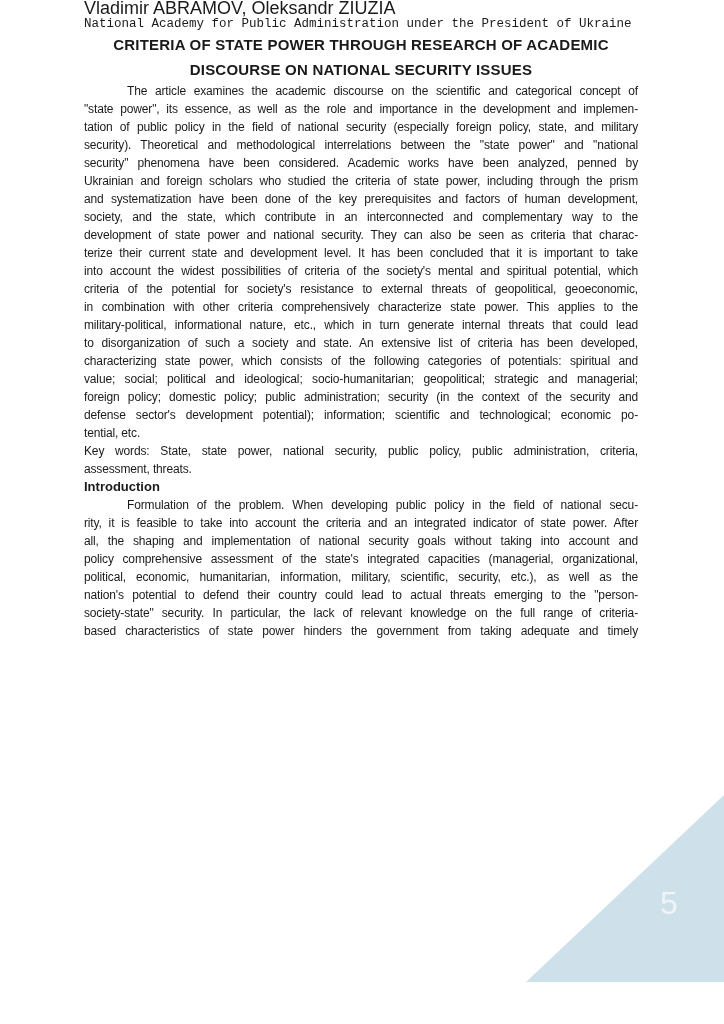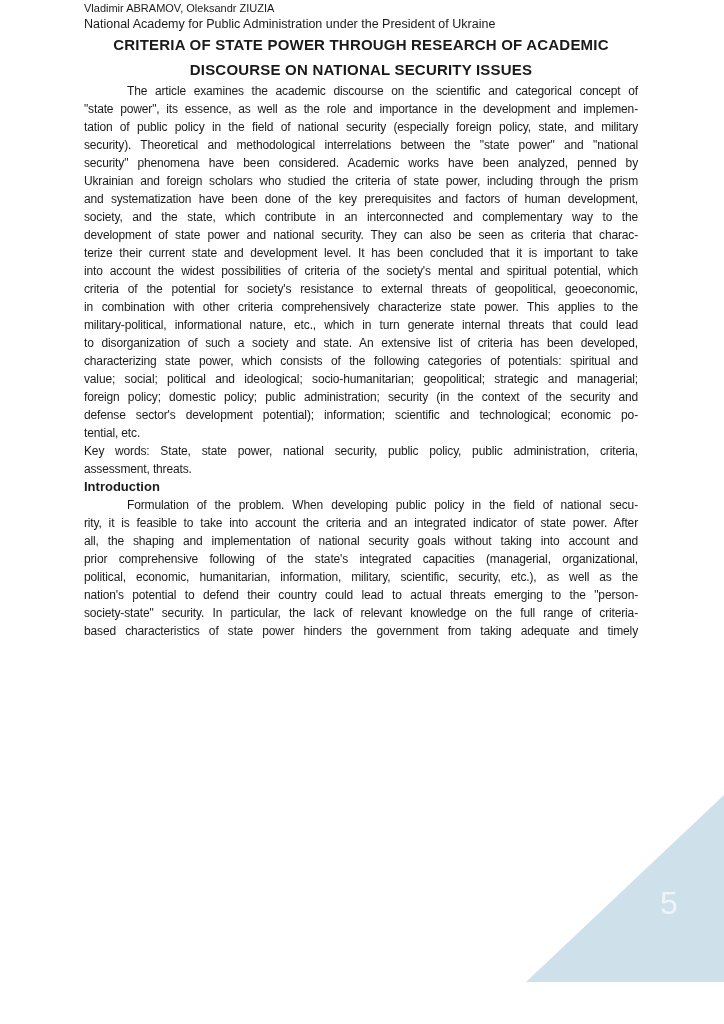--- a/index.html
+++ b/index.html
@@ -34,27 +34,28 @@
   .content {
     position: absolute;
     left: 84px; top: 0;
     width: 554px;
     z-index: 3;
   }
   .content div { margin: 0; }
 
   .authors {
     margin-top: 129px;
-    font-size: 11px;
+    font-size: 18px;
     line-height: 16px;
   }
   .affiliation {
     margin-top: 10px;
     font-size: 12.5px;
     line-height: 16px;
+    font-family: Liberation Mono, monospace;
   }
   .article-title {
     margin-top: 32px;
     font-weight: bold;
     font-size: 15px;
     line-height: 25px;
     text-align: center;
     letter-spacing: 0.2px;
   }
   .section-heading {
@@ -124,21 +125,21 @@
 
     <div class="tline"><span class="kw-label">Key words:</span><span> State, state power, national security, public policy, public administration, criteria,</span></div>
     <div class="tline lastline">assessment, threats.</div>
 
     <div class="section-heading h-intro">Introduction</div>
 
     <div class="lines-block intro-block">
         <div class="tline indent">Formulation of the problem. When developing public policy in the field of national secu-</div>
         <div class="tline">rity, it is feasible to take into account the criteria and an integrated indicator of state power. After</div>
         <div class="tline">all, the shaping and implementation of national security goals without taking into account and</div>
-        <div class="tline">prior comprehensive following of the state's integrated capacities (managerial, organizational,</div>
+        <div class="tline">policy comprehensive assessment of the state's integrated capacities (managerial, organizational,</div>
         <div class="tline">political, economic, humanitarian, information, military, scientific, security, etc.), as well as the</div>
         <div class="tline">nation's potential to defend their country could lead to actual threats emerging to the "person-</div>
         <div class="tline">society-state" security. In particular, the lack of relevant knowledge on the full range of criteria-</div>
         <div class="tline">based characteristics of state power hinders the government from taking adequate and timely</div>
       </div>
 
   </div>
 </div>
 
 </body></html>

